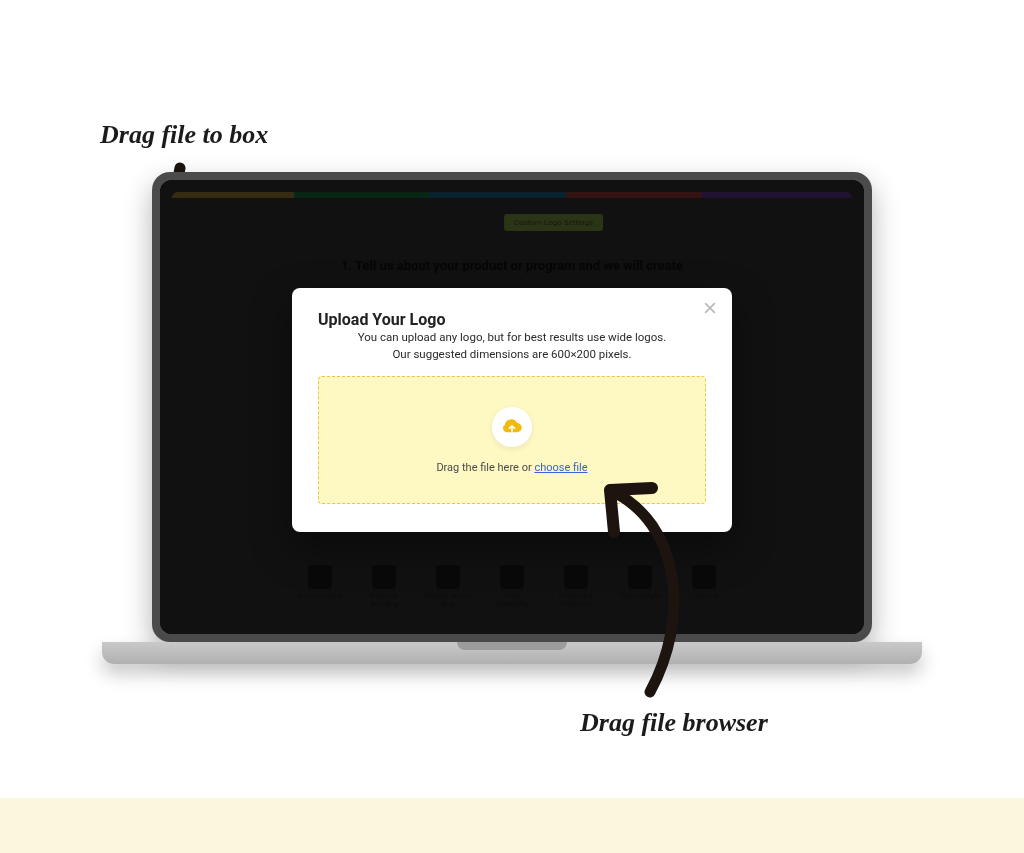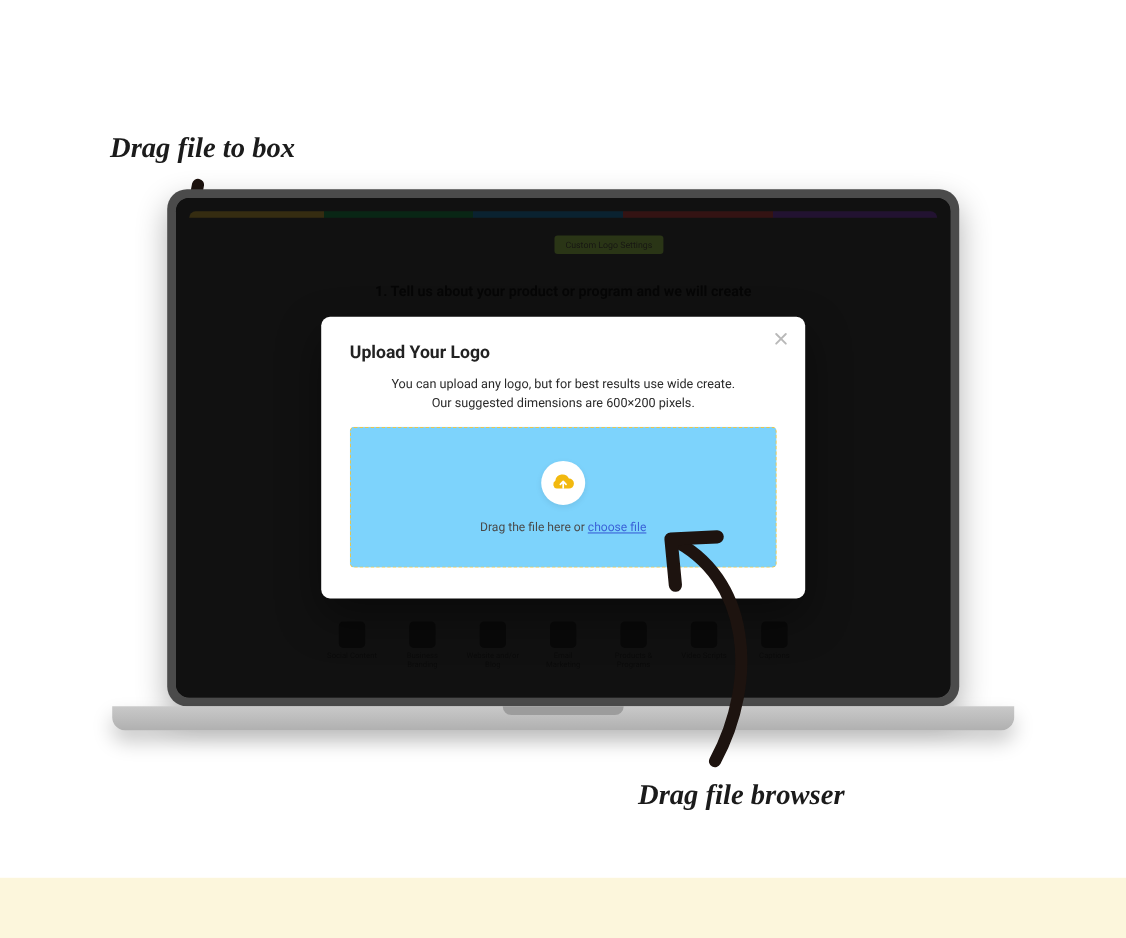--- a/index.html
+++ b/index.html
@@ -88,28 +88,28 @@
     box-shadow: 0 16px 40px rgba(0,0,0,.42);
     color:#2b2b2b;
   }
   .modal-close {
     position:absolute; top:12px; right:14px;
     width:16px; height:16px;
     color:#b9b9b9;
     cursor:pointer;
     display:flex; align-items:center; justify-content:center;
   }
-  .modal-title { font-size:16px; font-weight:700; color:#222; margin-bottom:12px; }
+  .modal-title { font-size:16px; font-weight:700; color:#222; }
   .modal-sub {
     font-size:11.5px; text-align:center; color:#2a2a2a;
     line-height:1.45; margin-bottom:14px;
   }
   .dropzone {
     border:1.6px dashed #e9c64a;
-    background:#7dd3fc;
+    background:#fef9c3;
     border-radius:4px;
     height:128px;
     display:flex; flex-direction:column; align-items:center; justify-content:center;
     gap:14px;
   }
   .cloud-badge {
     width:40px; height:40px; border-radius:50%;
     background:#ffffff;
     display:flex; align-items:center; justify-content:center;
     box-shadow: 0 2px 6px rgba(0,0,0,.08);
@@ -194,21 +194,21 @@
         </div>
 
         <div class="modal">
           <div class="modal-close">
             <svg viewBox="0 0 16 16" width="14" height="14">
               <path d="M3 3 L13 13 M13 3 L3 13" stroke="#b9b9b9" stroke-width="2" stroke-linecap="round"></path>
             </svg>
           </div>
           <div class="modal-title">Upload Your Logo</div>
           <div class="modal-sub">
-            <span>You can upload any logo, but for best results use wide create.</span><br>
+            <span>You can upload any logo, but for best results use wide logos.</span><br>
             <span>Our suggested dimensions are 600×200 pixels.</span>
           </div>
           <div class="dropzone">
             <div class="cloud-badge">
               <svg viewBox="0 0 40 40" width="26" height="26">
                 <path d="M28 28 a7 7 0 0 0 0-14 a10 10 0 0 0 -19 3 a6 6 0 0 0 2 11 Z" fill="#f2b90f"></path>
                 <path d="M20 27 v-9 M20 18 l-4 4 M20 18 l4 4" stroke="#ffffff" stroke-width="2.4" fill="none" stroke-linecap="round" stroke-linejoin="round"></path>
               </svg>
             </div>
             <div class="drop-text">

